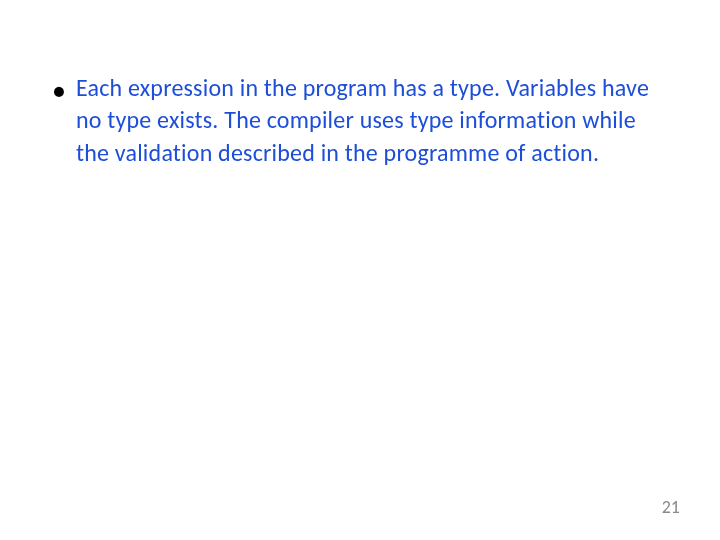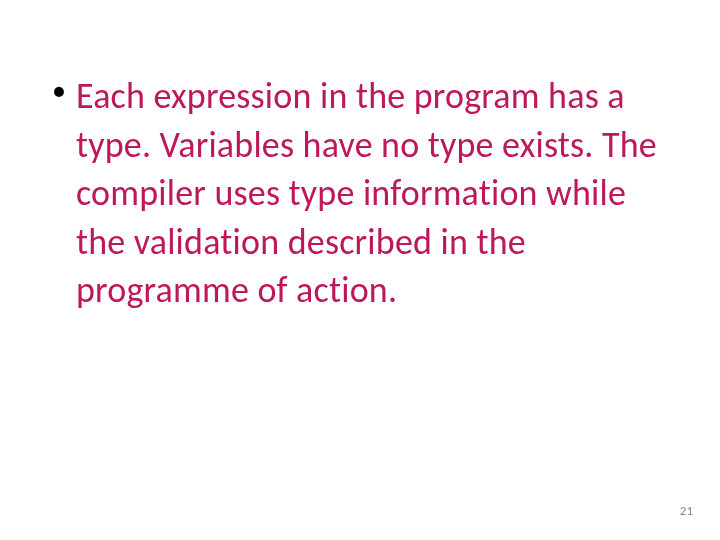--- a/index.html
+++ b/index.html
@@ -23,30 +23,30 @@
       align-items: flex-start;
     }
     .bullet {
       font-size: 28px;
       color: #000000;
       margin-right: 10px;
       line-height: 1.35;
       flex-shrink: 0;
     }
     .bullet-text {
-      font-size: 36px;
-      color: #be185d;
+      font-size: 24px;
+      color: #1d4ed8;
       line-height: 1.35;
       letter-spacing: 0.2px;
     }
     .page-number {
       position: absolute;
       bottom: 22px;
-      right: 27px;
-      font-size: 13px;
+      right: 40px;
+      font-size: 18px;
       color: #8a8a8a;
     }
   </style>
 </head>
 <body>
 
 <div class="content">
   <div class="bullet-item">
     <span class="bullet">•</span>
     <span class="bullet-text">Each expression in the program has a type. Variables have no type exists. The compiler uses type information while the validation described in the programme of action.</span>

